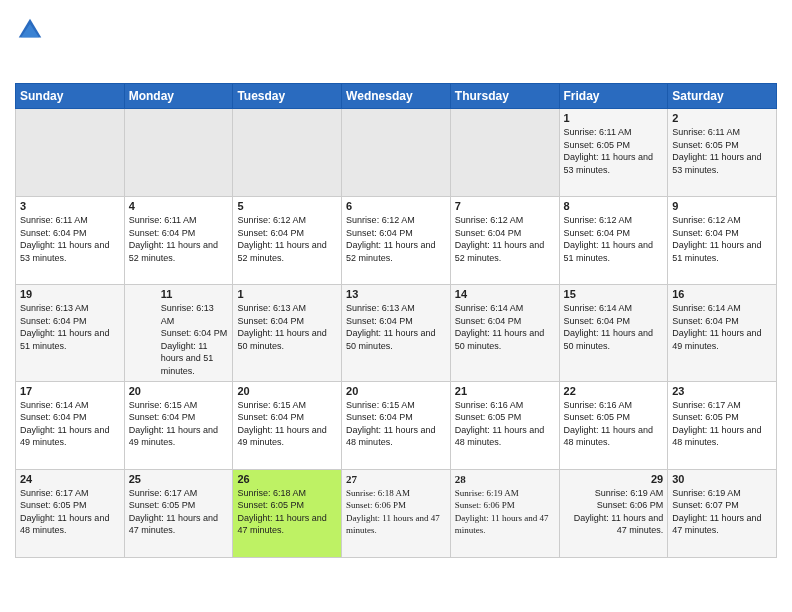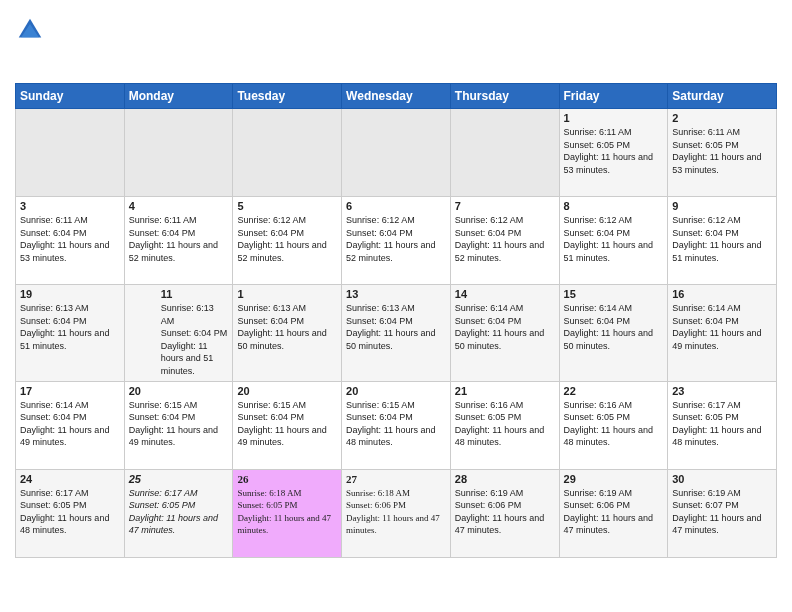--- a/index.html
+++ b/index.html
@@ -234,37 +234,37 @@
           <td style="background: rgb(255, 255, 255);">
             <span class="day-number">23</span>
             <div class="day-info">Sunrise: 6:17 AM<br>Sunset: 6:05 PM<br>Daylight: 11 hours and 48 minutes.</div>
           </td>
         </tr>
         <tr>
           <td style="background: rgb(245, 245, 245);">
             <span class="day-number">24</span>
             <div class="day-info">Sunrise: 6:17 AM<br>Sunset: 6:05 PM<br>Daylight: 11 hours and 48 minutes.</div>
           </td>
-          <td style="background: rgb(245, 245, 245); font-style: italic;">
+          <td style="background: rgb(245, 245, 245);">
             <span class="day-number">25</span>
             <div class="day-info">Sunrise: 6:17 AM<br>Sunset: 6:05 PM<br>Daylight: 11 hours and 47 minutes.</div>
           </td>
-          <td style="background: #f0abfc; font-family: Liberation Serif, serif;">
+          <td style="background: #bef264;">
             <span class="day-number">26</span>
             <div class="day-info">Sunrise: 6:18 AM<br>Sunset: 6:05 PM<br>Daylight: 11 hours and 47 minutes.</div>
           </td>
           <td style="background: rgb(245, 245, 245); font-family: Liberation Serif, serif;">
             <span class="day-number">27</span>
             <div class="day-info">Sunrise: 6:18 AM<br>Sunset: 6:06 PM<br>Daylight: 11 hours and 47 minutes.</div>
           </td>
-          <td style="background: rgb(245, 245, 245);">
+          <td style="background: rgb(245, 245, 245); font-family: Liberation Serif, serif;">
             <span class="day-number">28</span>
             <div class="day-info">Sunrise: 6:19 AM<br>Sunset: 6:06 PM<br>Daylight: 11 hours and 47 minutes.</div>
           </td>
-          <td style="background: rgb(245, 245, 245);">
+          <td style="background: rgb(245, 245, 245); text-align: right;">
             <span class="day-number">29</span>
             <div class="day-info">Sunrise: 6:19 AM<br>Sunset: 6:06 PM<br>Daylight: 11 hours and 47 minutes.</div>
           </td>
           <td style="background: rgb(245, 245, 245);">
             <span class="day-number">30</span>
             <div class="day-info">Sunrise: 6:19 AM<br>Sunset: 6:07 PM<br>Daylight: 11 hours and 47 minutes.</div>
           </td>
         </tr>
       </tbody>
   </table>

